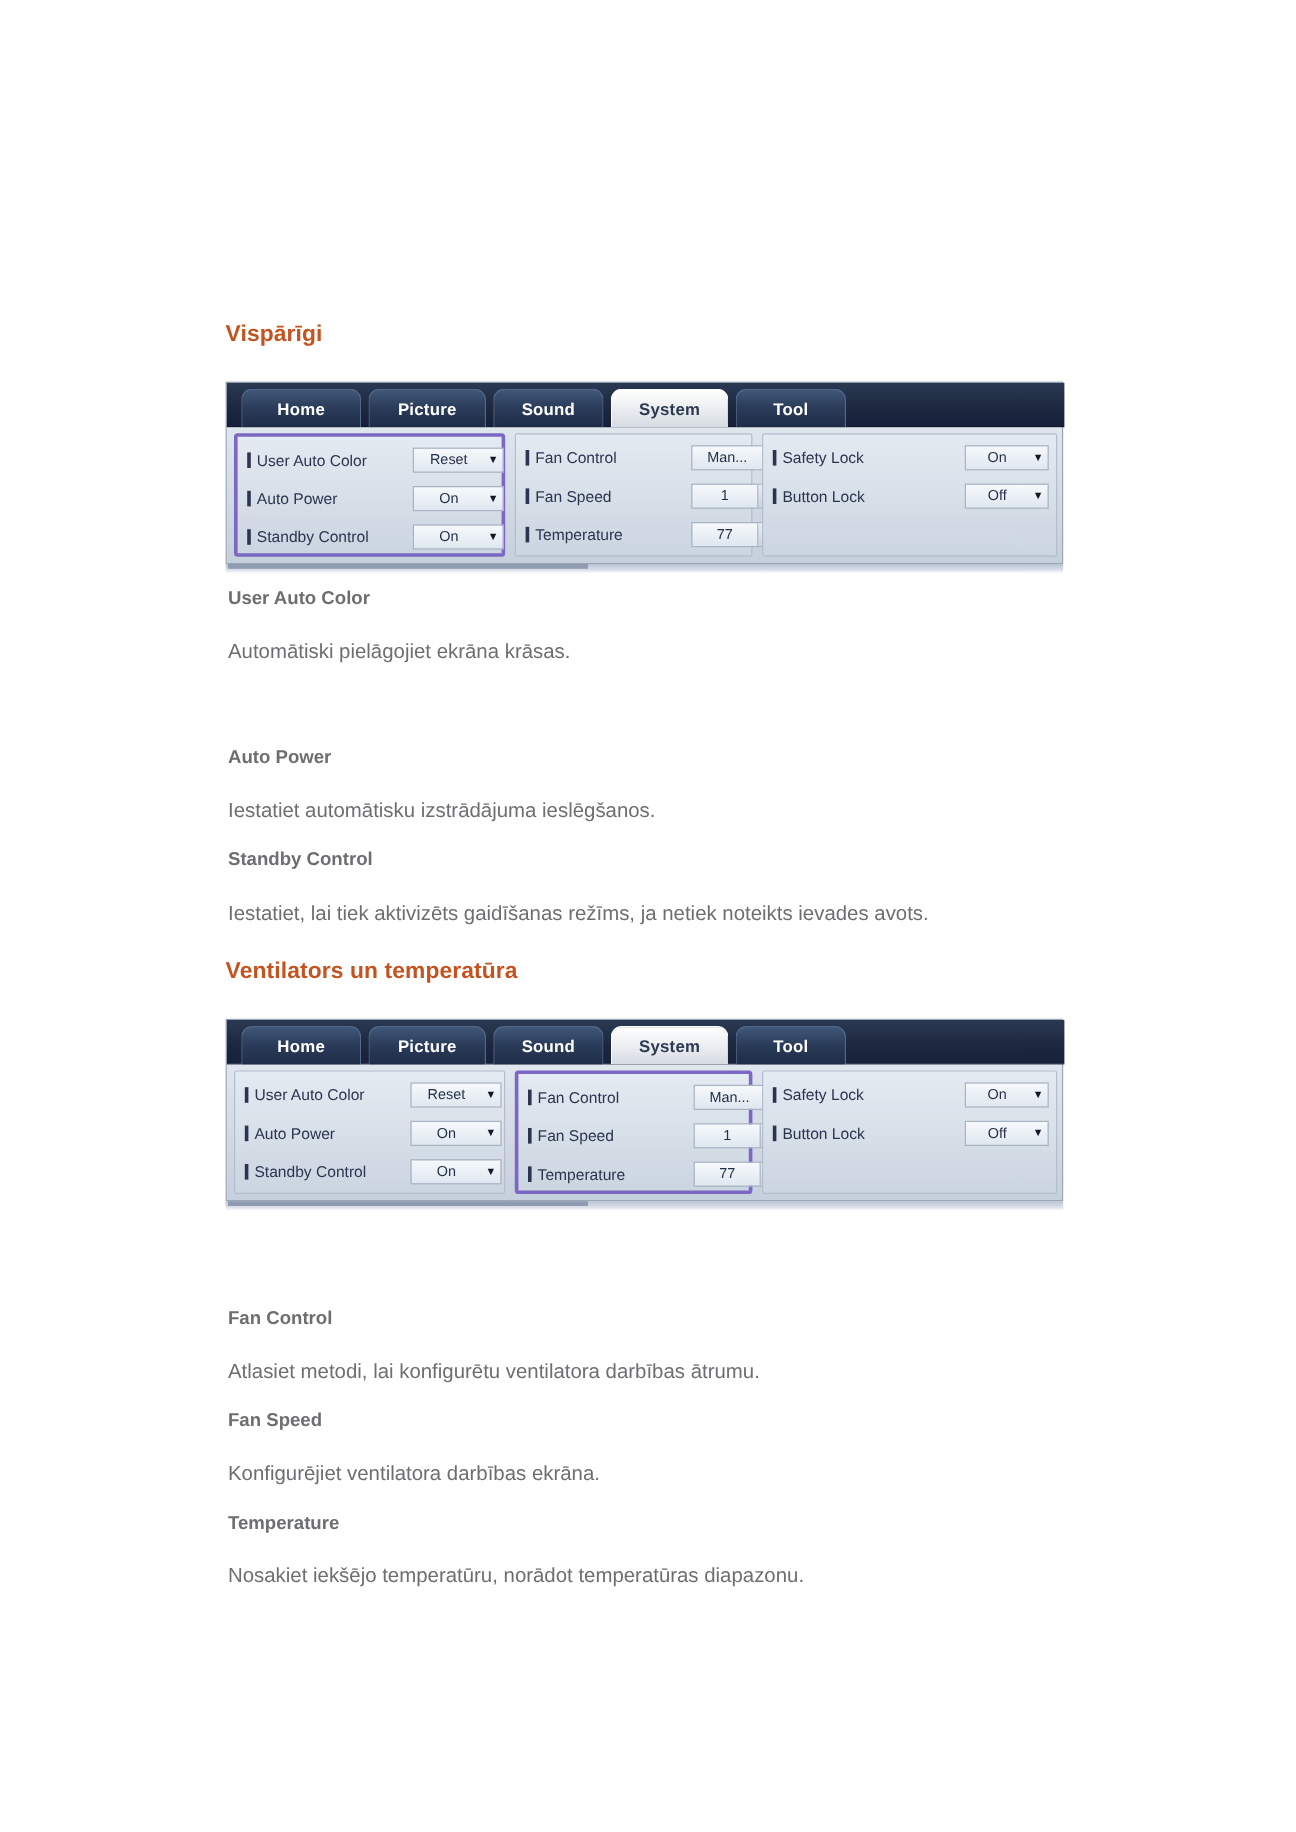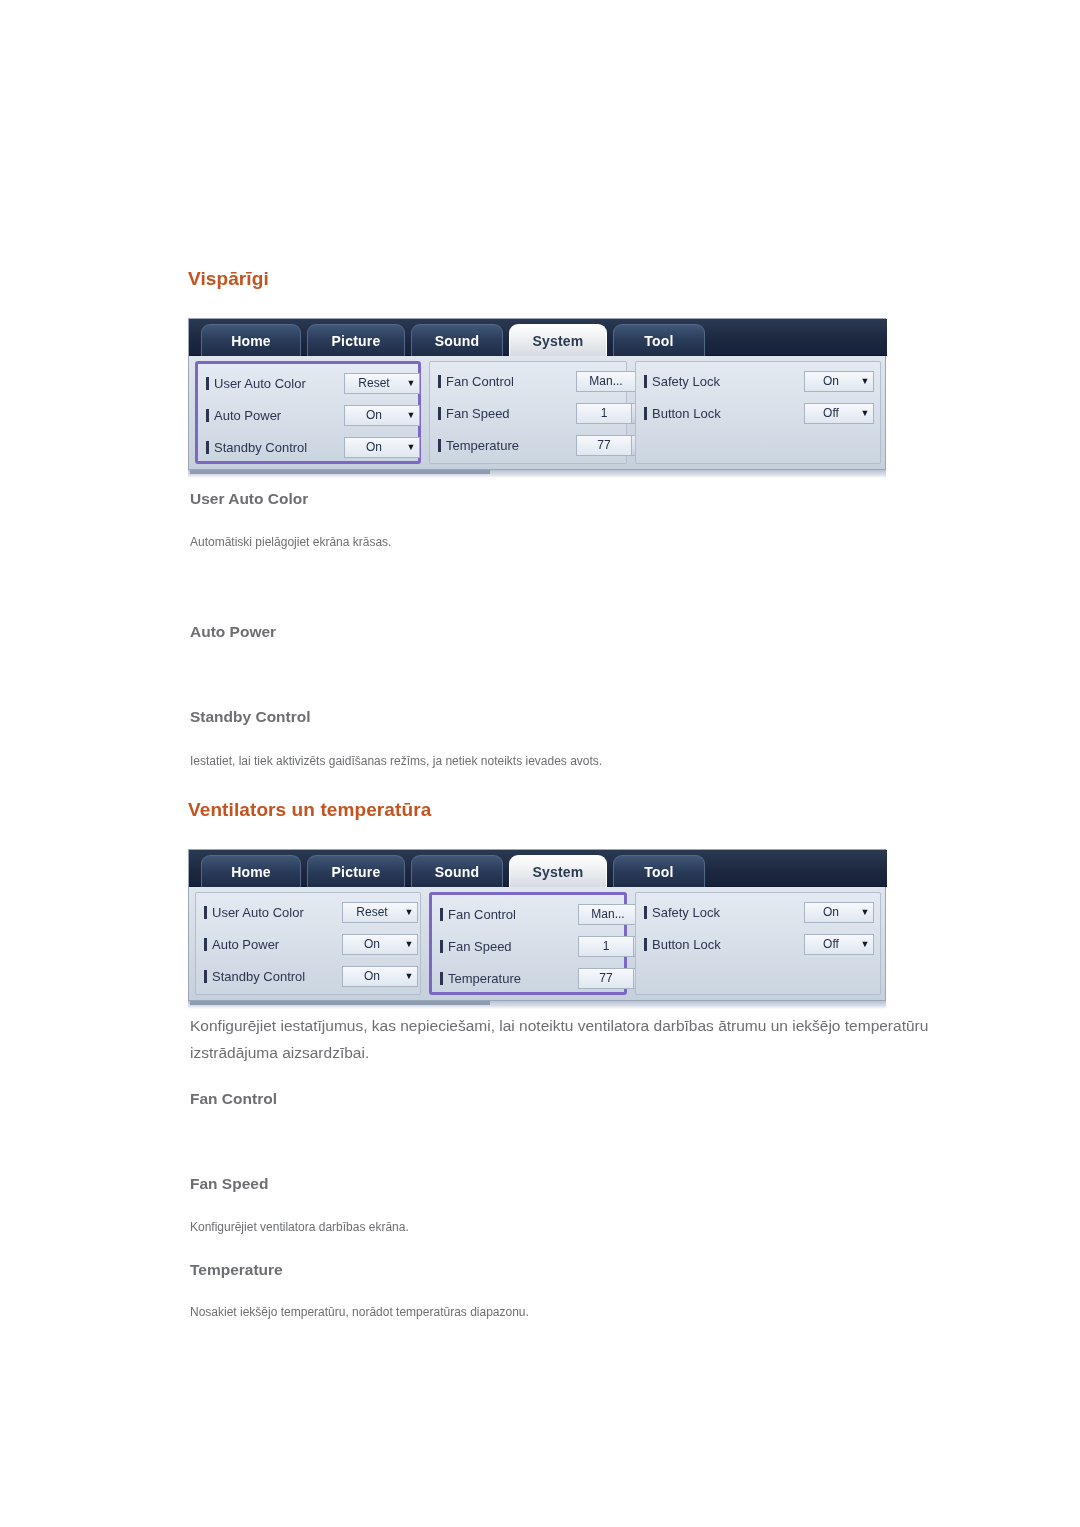--- a/index.html
+++ b/index.html
@@ -37,21 +37,21 @@
     position: absolute;
     left: 190px;
     font-size: 15.5px;
     font-weight: bold;
     color: #6d6e71;
     white-space: nowrap;
   }
   .p-body {
     position: absolute;
     left: 190px;
-    font-size: 12px;
+    font-size: 17px;
     font-weight: normal;
     color: #6d6e71;
     line-height: 27px;
     white-space: nowrap;
   }
   .p-wrap {
     position: absolute;
     left: 190px;
     width: 745px;
     font-size: 15.5px;
@@ -332,20 +332,21 @@
       <div class="osd-foot">
         <div class="knob"></div>
       </div>
     </div>
 
   <div class="h-sub" style="top:444px;">User Auto Color</div>
   <div class="p-body" style="top:483px;">Automātiski pielāgojiet ekrāna krāsas.</div>
 
 
   <div class="h-sub" style="top:577px;">Auto Power</div>
+  <div class="p-body" style="top:616px;">Iestatiet automātisku izstrādājuma ieslēgšanos.</div>
 
   <div class="h-sub" style="top:662px;">Standby Control</div>
   <div class="p-body" style="top:702px;">Iestatiet, lai tiek aktivizēts gaidīšanas režīms, ja netiek noteikts ievades avots.</div>
 
   <div class="h-section" style="top:753px;">Ventilators un temperatūra</div>
 
   <div class="osd" id="osd-2" style="left:188px; top:803px;">
       <div class="osd-frame">
         <div class="osd-tabbar">
           <div class="tab" style="left: 12px; width: 100px;">
@@ -435,23 +436,23 @@
               <span class="caret">▼</span>
             </div>
           </div>
         </div>
       </div>
       <div class="osd-foot">
         <div class="knob"></div>
       </div>
     </div>
 
-  <div class="p-wrap" style="top:966px;">Konfigurējiet iestatījumus, kas nepieciešami, lai noteiktu ventilatora darbības ātrumu un iekšējo temperatūru izstrādājuma aizsardzībai.</div>
 
   <div class="h-sub" style="top:1044px;">Fan Control</div>
+  <div class="p-body" style="top:1083px;">Atlasiet metodi, lai konfigurētu ventilatora darbības ātrumu.</div>
 
   <div class="h-sub" style="top:1129px;">Fan Speed</div>
   <div class="p-body" style="top:1168px;">Konfigurējiet ventilatora darbības ekrāna.</div>
 
   <div class="h-sub" style="top:1215px;">Temperature</div>
   <div class="p-body" style="top:1253px;">Nosakiet iekšējo temperatūru, norādot temperatūras diapazonu.</div>
 
 </div>
 
 </body></html>

